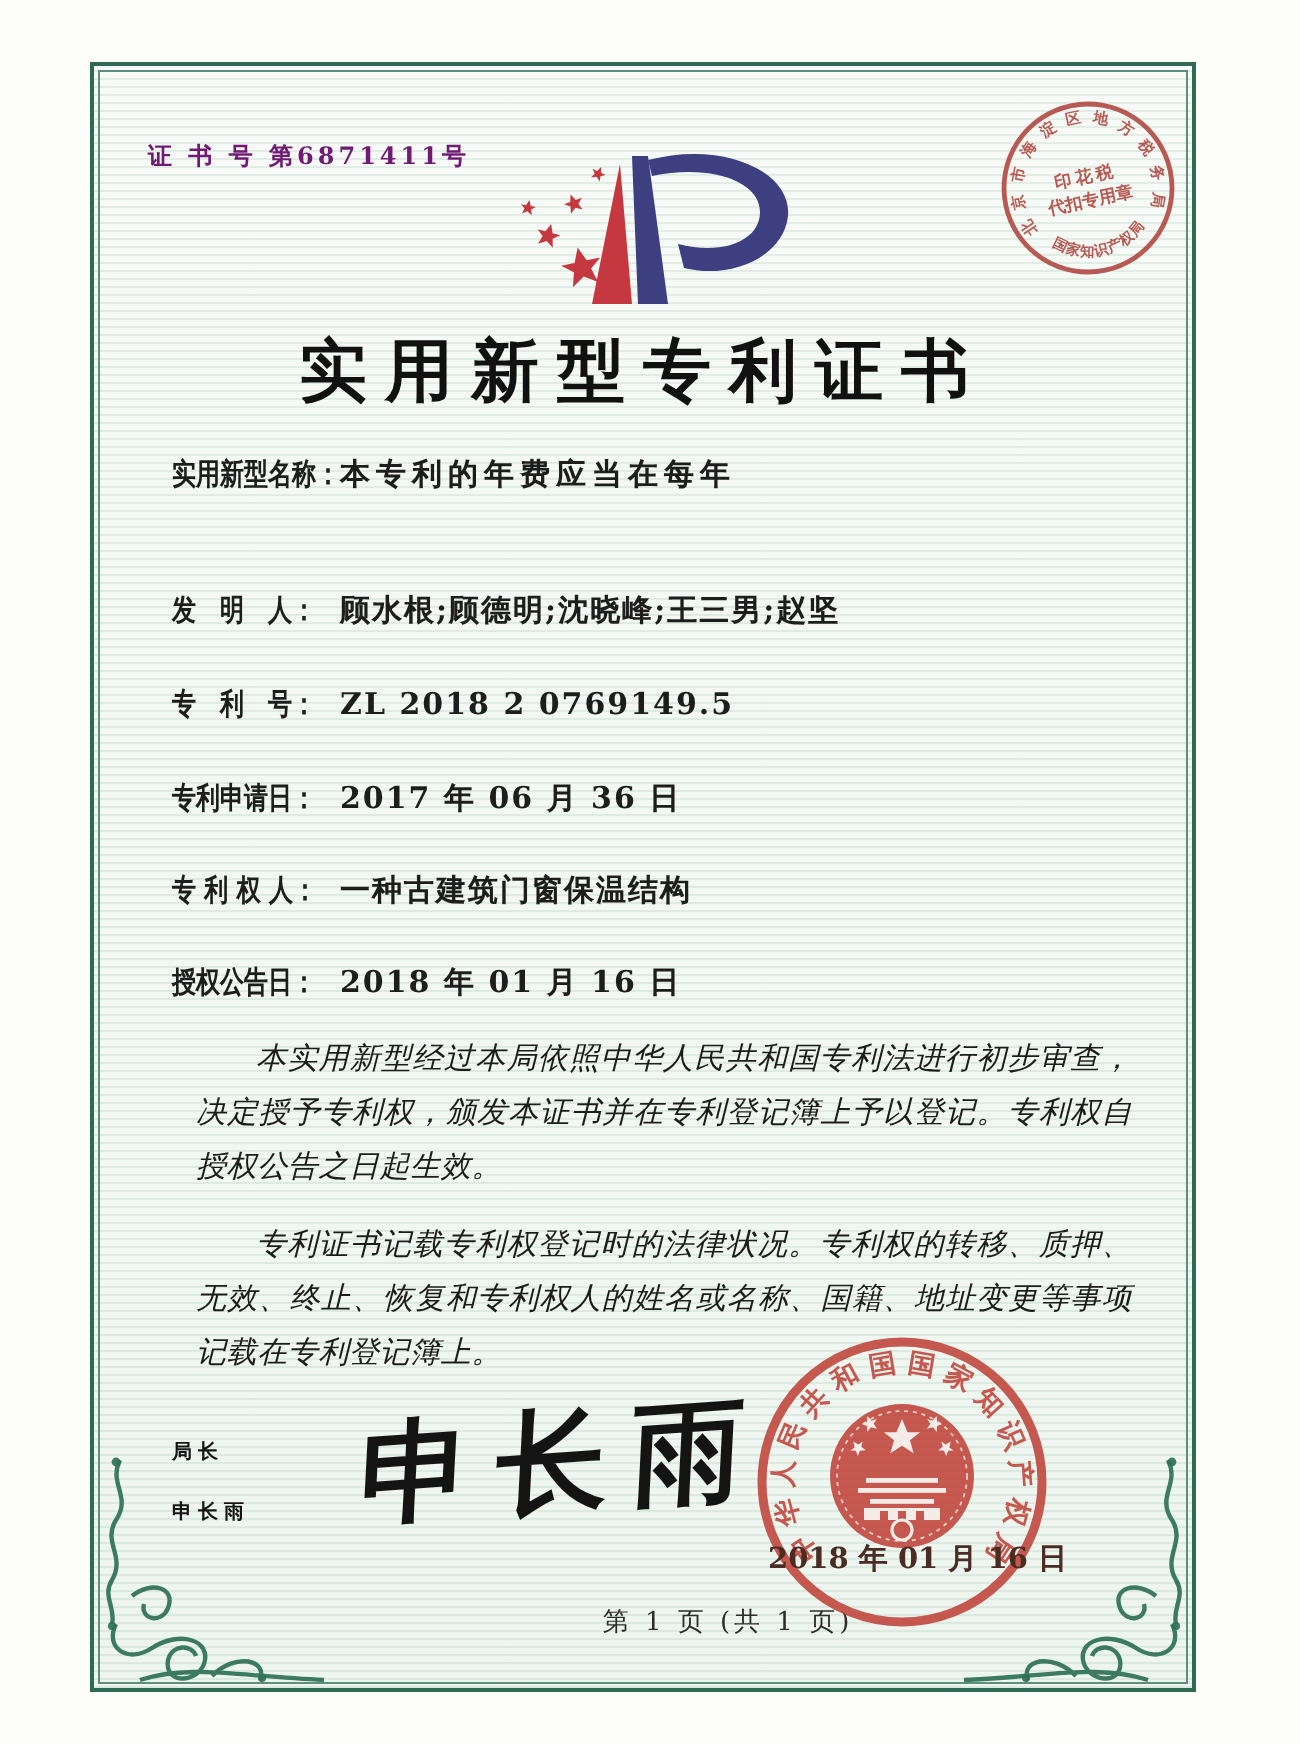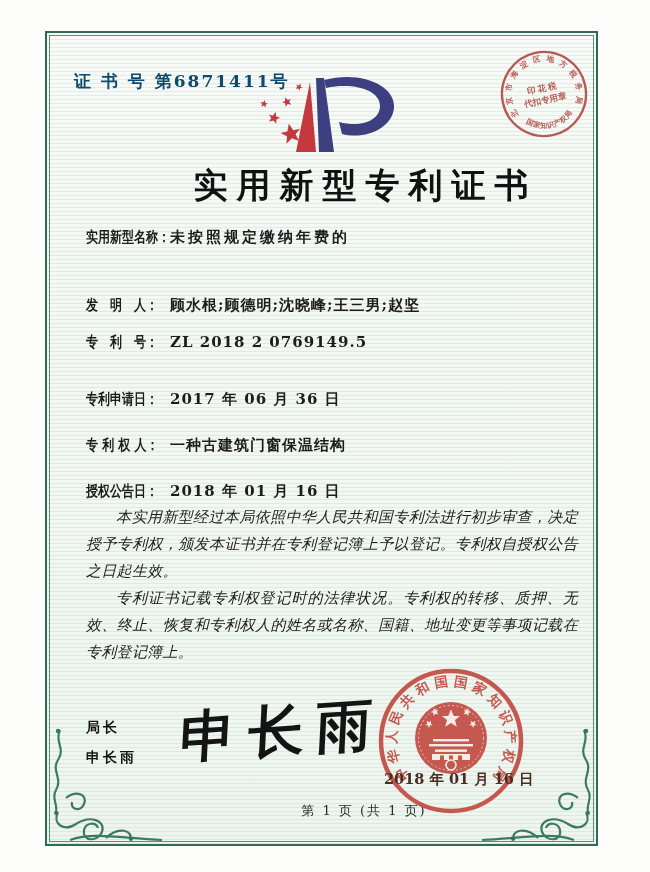--- a/index.html
+++ b/index.html
@@ -7,37 +7,37 @@
        font-family:"DejaVu Serif","Liberation Serif",serif;color:#222;}
   .sheet{position:absolute;inset:0;background:#fdfdfc;}
   
   .frame{position:absolute;left:45px;top:31px;width:553px;height:815px;
          border:2px solid #2e6b57;box-sizing:border-box;
          background:
            repeating-linear-gradient(0deg, rgba(140,185,160,.20) 0 1px, rgba(255,255,255,0) 1px 4px),
            linear-gradient(#f7faf6,#eef5ef);}
   .frame::before{content:"";position:absolute;inset:2px;border:1px solid rgba(46,107,87,.75);pointer-events:none;}
   
-  .cert-no{position:absolute;left:74px;top:70px;font-size:17px;font-weight:600;
-           letter-spacing:2px;color:#0c4a6e;white-space:nowrap;}
+  .cert-no{position:absolute;left:74px;top:70px;font-size:12px;font-weight:600;
+           letter-spacing:2px;color:#701a75;white-space:nowrap;}
   .logo{position:absolute;left:250px;top:76px;width:150px;height:86px;}
   .title{position:absolute;left:45px;top:163px;width:553px;text-align:center;
-         font-size:34px;font-weight:bold;letter-spacing:9px;color:#111;white-space:nowrap;padding-left:44px;}
+         font-size:34px;font-weight:bold;letter-spacing:9px;color:#111;white-space:nowrap;}
   
   .row{position:absolute;left:86px;height:20px;font-size:15px;font-weight:600;white-space:nowrap;color:#1d1d1d;}
   .row .lab{display:inline-block;transform:scaleX(.8);transform-origin:left center;}
   .row .val{position:absolute;left:84px;top:0;letter-spacing:1px;}
   .val.wide{letter-spacing:3px;}
   
   .paras{position:absolute;left:86px;top:504px;width:492px;font-size:15px;line-height:27px;
          font-style:italic;text-align:justify;color:#1c1c1c;letter-spacing:.3px;}
-  .paras p{margin:0;text-indent:2em;}
+  .paras p{margin:12px;text-indent:2em;}
   
   .officer{position:absolute;left:86px;top:712px;font-family:"DejaVu Sans","Liberation Sans",sans-serif;
-           font-weight:bold;font-size:14px;letter-spacing:3px;color:#151515;line-height:30px;}
+           font-weight:bold;font-size:10px;letter-spacing:3px;color:#151515;line-height:30px;}
   .signature{position:absolute;left:180px;top:694px;font-size:56px;font-weight:700;
              letter-spacing:12px;color:#141414;transform:rotate(-4deg) skewX(-7deg);white-space:nowrap;z-index:6;}
   .seal{position:absolute;left:372px;top:662px;width:158px;height:158px;opacity:.9;z-index:4;}
   .seal-date{position:absolute;left:384px;top:770px;width:140px;font-size:14.5px;font-weight:bold;
              color:#4a2c22;letter-spacing:0;white-space:nowrap;z-index:5;}
   .tax-stamp{position:absolute;left:498px;top:48px;width:92px;height:92px;
              transform:rotate(-12deg);opacity:.88;z-index:3;}
   .footer{position:absolute;left:45px;top:802px;width:638px;text-align:center;
           font-size:13px;letter-spacing:2px;color:#2c2c2c;}
   .flourish{position:absolute;width:118px;height:118px;z-index:1;}
@@ -93,27 +93,27 @@
     <g fill="#3d3f80">
       <polygon points="66,2 74,2 84,76 69,76"></polygon>
       <path d="M74,4 C112,-6 146,10 144,32 C142,52 116,64 92,58 L89,46 C112,52 130,44 130,30 C130,14 104,6 76,12 Z"></path>
     </g>
   </svg>
 
   <div class="title">实用新型专利证书</div>
 
   <div class="row" style="top:228px">
     <span class="lab">实用新型名称：</span>
-    <span class="val wide">未按照规定缴纳年费的</span>
+    <span class="val wide">本专利的年费应当在每年</span>
   </div>
   <div class="row" style="top:296px">
     <span class="lab">发　明　人：</span>
     <span class="val">顾水根;顾德明;沈晓峰;王三男;赵坚</span>
   </div>
-  <div class="row" style="top:333px">
+  <div class="row" style="top:343px">
     <span class="lab">专　利　号：</span>
     <span class="val">ZL 2018 2 0769149.5</span>
   </div>
   <div class="row" style="top:390px">
     <span class="lab">专利申请日：</span>
     <span class="val">2017 年 06 月 36 日</span>
   </div>
   <div class="row" style="top:436px">
     <span class="lab">专 利 权 人：</span>
     <span class="val">一种古建筑门窗保温结构</span>

